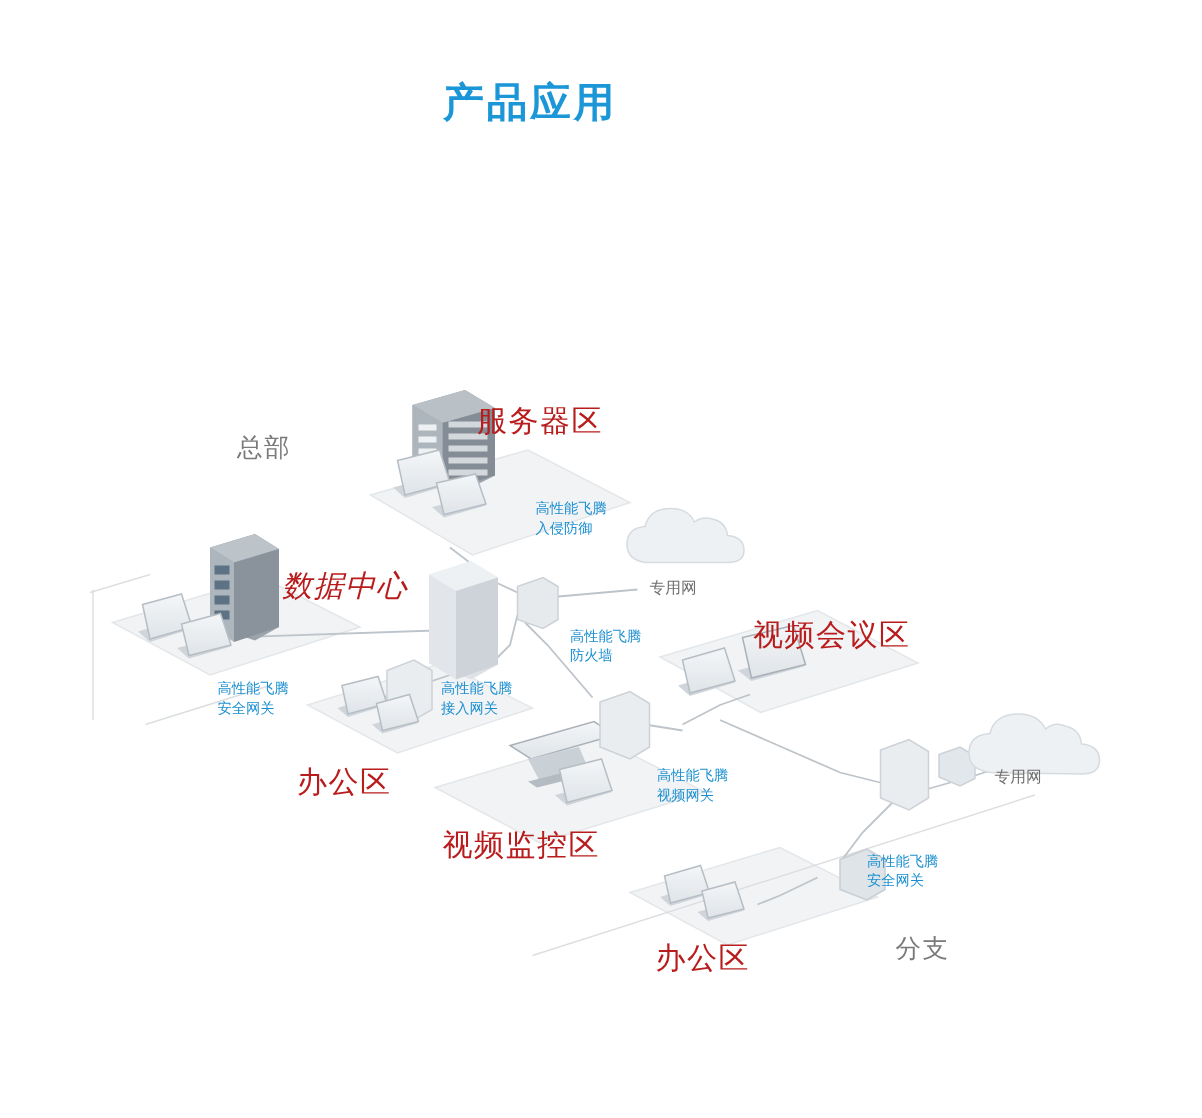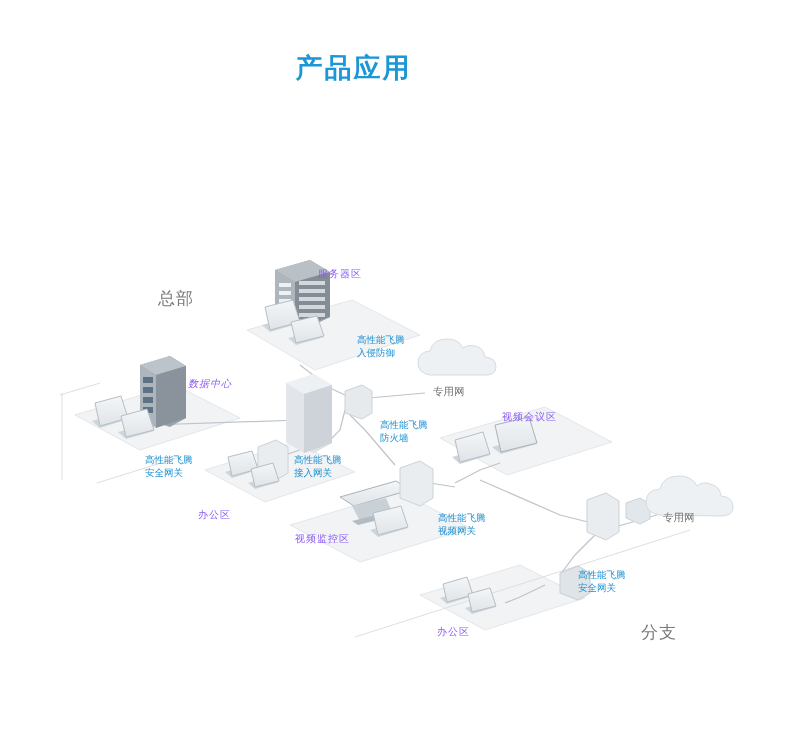--- a/index.html
+++ b/index.html
@@ -52,22 +52,22 @@
   }
   .lbl {
     position: absolute;
     font-size: 9.5px;
     line-height: 13px;
     color: #1b8fd0;
     white-space: pre-line;
   }
   .zone {
     position: absolute;
-    font-size: 10px;
-    color: #8b5cf6;
+    font-size: 20px;
+    color: #b91c1c;
     letter-spacing: 1px;
     white-space: nowrap;
   }
   .zone.big {
     font-size: 17px;
     color: #7a7a7a;
   }
   .cloudlbl {
     position: absolute;
     font-size: 10.5px;
@@ -262,24 +262,24 @@
       </g>
       <g>
         <path d="M660,290 q-14,-2 -14,-13 q0,-12 14,-13 q3,-13 19,-13 q13,0 18,10 q6,-5 13,-2 q10,2 11,12 q12,1 12,11 q0,9 -12,9 z" fill="#eef1f4" stroke="#d6dbdf"></path>
       </g>
     </svg>
 
     <div class="zone big" style="left:138px; top:62px;margin-left:20px;">总部</div>
     <div class="zone" style="left:318px; top:42px;">服务器区</div>
     <div class="zone" style="left:188px; top:152px;font-style:italic;">数据中心</div>
     <div class="zone" style="left:198px; top:283px;">办公区</div>
-    <div class="zone" style="left:295px; top:307px;font-family:Liberation Mono, monospace;">视频监控区</div>
+    <div class="zone" style="left:295px; top:325px;font-family:Liberation Mono, monospace;">视频监控区</div>
     <div class="zone" style="left:502px; top:185px;">视频会议区</div>
     <div class="zone" style="left:437px; top:400px;">办公区</div>
-    <div class="zone big" style="left:597px; top:396px;margin-left:44px;">分支</div>
+    <div class="zone big" style="left:597px; top:396px;">分支</div>
 
     <div class="cloudlbl" style="left:433px; top:132px;">专用网</div>
     <div class="cloudlbl" style="left:663px; top:258px;">专用网</div>
 
     <div class="lbl" style="left:357px; top:108px;">高性能飞腾
 入侵防御</div>
     <div class="lbl" style="left:145px; top:228px;">高性能飞腾
 安全网关</div>
     <div class="lbl" style="left:380px; top:193px;">高性能飞腾
 防火墙</div>

